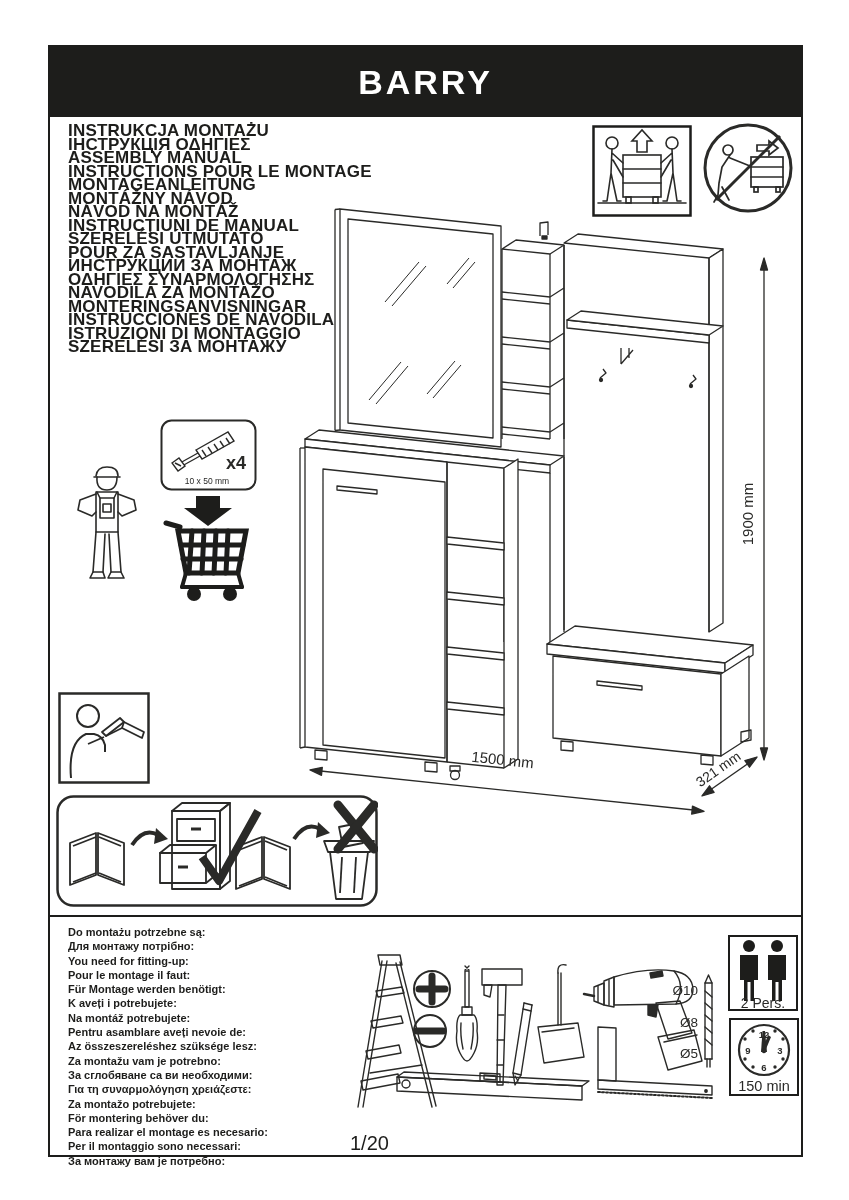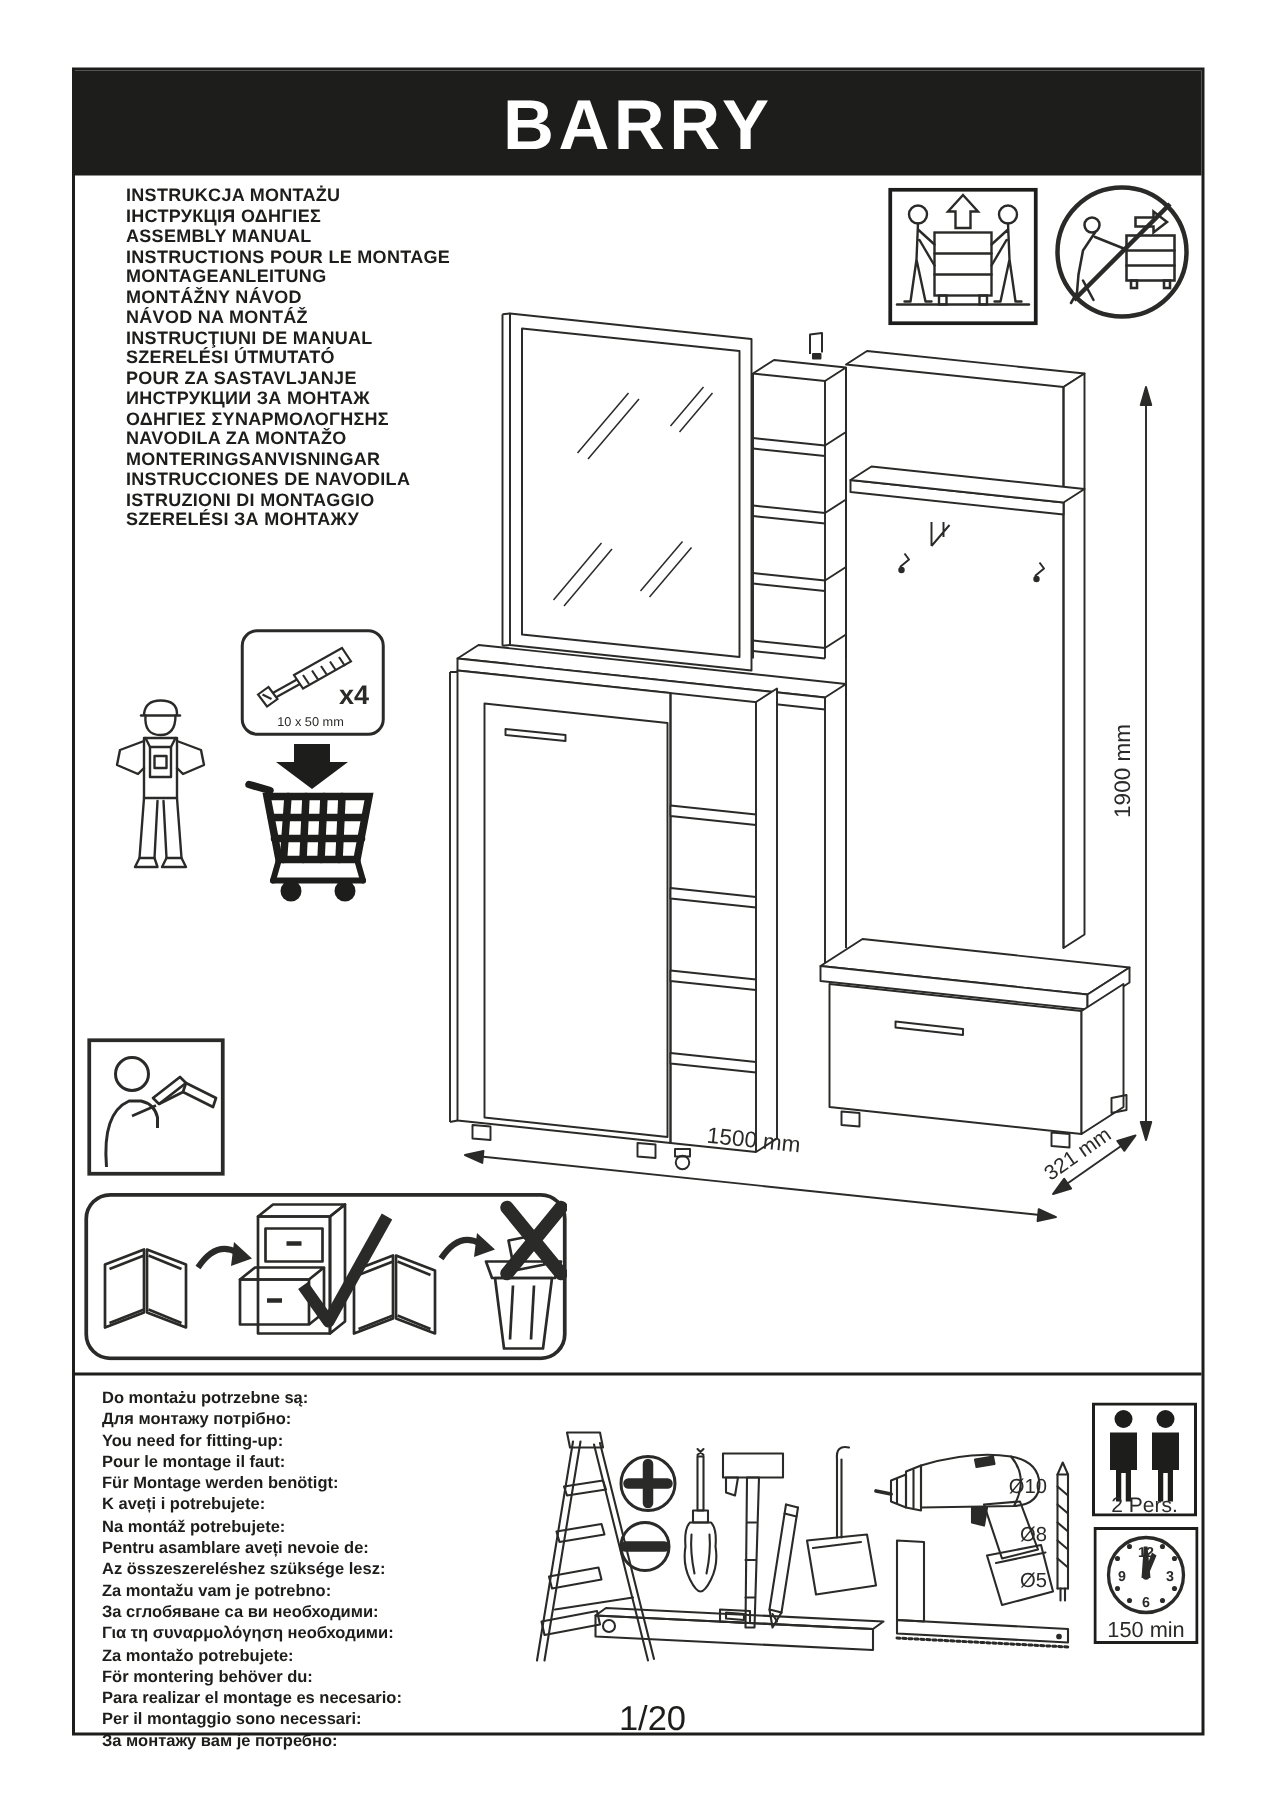--- a/index.html
+++ b/index.html
@@ -1,28 +1,28 @@
 <!DOCTYPE html>
 <html><head>
 <meta charset="utf-8">
 <style>
   html,body{margin:0;padding:0;background:#fff;}
   .canvas{position:relative;width:849px;height:1200px;background:#fff;overflow:hidden;
           font-family:"Liberation Sans",sans-serif;color:#1d1d1b;}
   .frame{position:absolute;left:48px;top:45px;width:751px;height:1108px;border:2px solid #1d1d1b;}
   .titlebar{position:absolute;left:0;top:0;width:100%;height:70px;background:#1d1d1b;color:#fff;
             display:flex;align-items:center;justify-content:center;
-            font-size:47px;font-weight:bold;letter-spacing:3px;}
+            font-size:34px;font-weight:bold;letter-spacing:3px;}
   .divider{position:absolute;left:0;top:868px;width:100%;border-top:2px solid #1d1d1b;}
-  .lang-list{position:absolute;left:34px;top:77px;font-size:12px;font-weight:bold;
+  .lang-list{position:absolute;left:18px;top:77px;font-size:17px;font-weight:bold;
              line-height:13.5px;letter-spacing:0.2px;white-space:nowrap;}
   .need-list{position:absolute;left:18px;top:878px;font-size:11px;font-weight:bold;
              line-height:14.3px;white-space:nowrap;}
   .abs{position:absolute;}
-  .page-num{position:absolute;left:300px;top:1085px;width:170px;text-align:center;font-size:23px;}
+  .page-num{position:absolute;left:300px;top:1085px;width:170px;text-align:left;font-size:20px;}
   svg{display:block;}
   svg text{font-family:"Liberation Sans",sans-serif;fill:#2a2a28;}
 </style>
 </head>
 <body>
 
 <div class="canvas">
  <div class="frame">
 
   <header class="titlebar">
@@ -340,21 +340,21 @@
         <div>Для монтажу потрібно:</div>
         <div>You need for fitting-up:</div>
         <div>Pour le montage il faut:</div>
         <div>Für Montage werden benötigt:</div>
         <div>K aveți i potrebujete:</div>
         <div>Na montáž potrebujete:</div>
         <div>Pentru asamblare aveți nevoie de:</div>
         <div>Az összeszereléshez szüksége lesz:</div>
         <div>Za montažu vam je potrebno:</div>
         <div>За сглобяване са ви необходими:</div>
-        <div>Για τη συναρμολόγηση необходими:</div>
+        <div>Για τη συναρμολόγηση χρειάζεστε:</div>
         <div>Za montažo potrebujete:</div>
         <div>För montering behöver du:</div>
         <div>Para realizar el montage es necesario:</div>
         <div>Per il montaggio sono necessari:</div>
         <div>За монтажу вам је потребно:</div>
       </div>
 
   <svg class="abs" style="left:302px;top:898px" width="372" height="196" viewBox="0 0 372 196">
     <g stroke="#2a2a28" stroke-width="1.4" fill="none" stroke-linejoin="round" stroke-linecap="round">
       <g>

